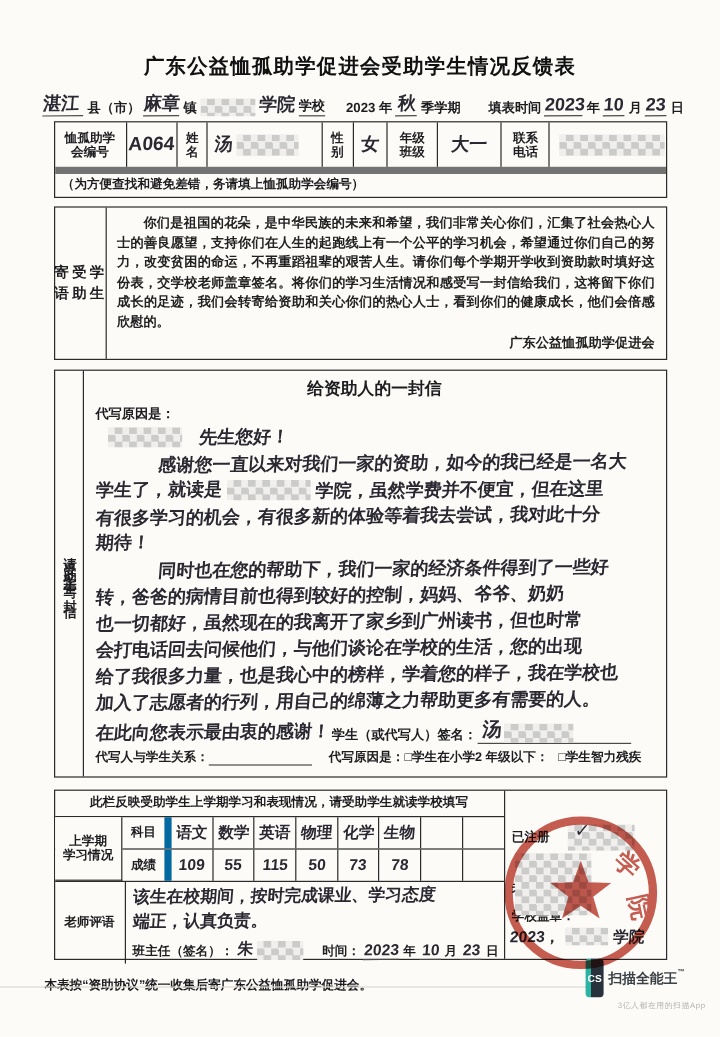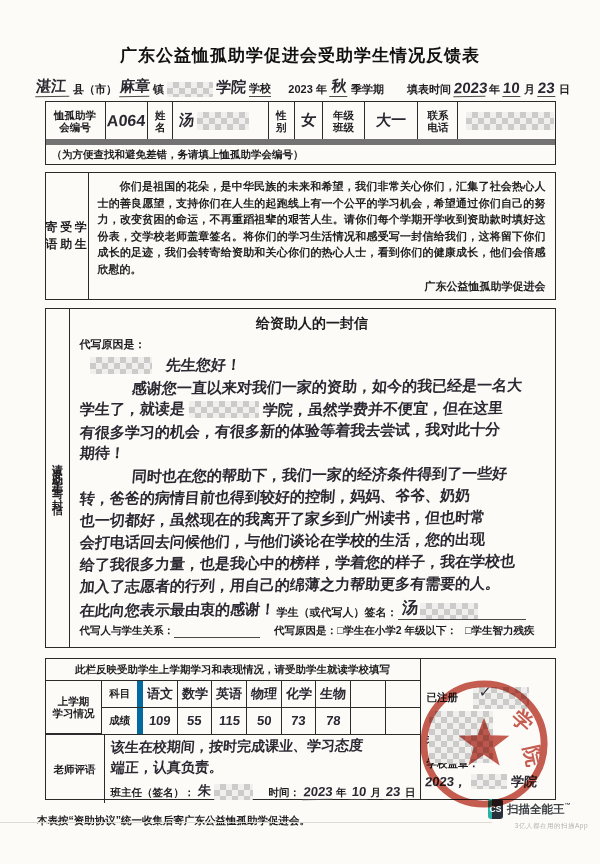--- a/index.html
+++ b/index.html
@@ -78,21 +78,21 @@
   .reg-item{position:absolute; font-size:10.5px; font-weight:700;}
   
   .seal{position:absolute; top:16px; left:-6px; width:138px; height:138px;
     z-index:3; opacity:.88; mix-blend-mode:multiply; pointer-events:none;}
   .stamp-mosaic{position:absolute; z-index:2;}
   
   .footer-note{margin:14px 0 0 37px; font-size:10.5px; font-weight:700;}
   .scan-line{position:absolute; top:822px; left:0; width:492px; height:1px; background:#dedad4;}
   .watermark{position:absolute; top:799px; left:488px; width:100px;}
   .wm-top{display:flex; align-items:center; gap:4px;}
-  .wm-logo{width:15px; height:20px; border-radius:3px; color:#fff; font-size:8.5px;
+  .wm-logo{width:15px; height:32px; border-radius:3px; color:#fff; font-size:8.5px;
     font-weight:700; display:flex; align-items:center; justify-content:center;
     background:linear-gradient(90deg,#2bb3a3 0 28%,#27323d 28% 100%);}
   .wm-name{font-size:11.5px; font-weight:700; color:#3c4146;}
   .wm-tm{font-size:6px; vertical-align:top; color:#3c4146;}
   .wm-tag{font-size:6.5px; color:#b4b2ae; letter-spacing:.5px; margin-top:3px; text-align:right;}
 </style>
 </head>
 <body>
 
 <div class="page">

